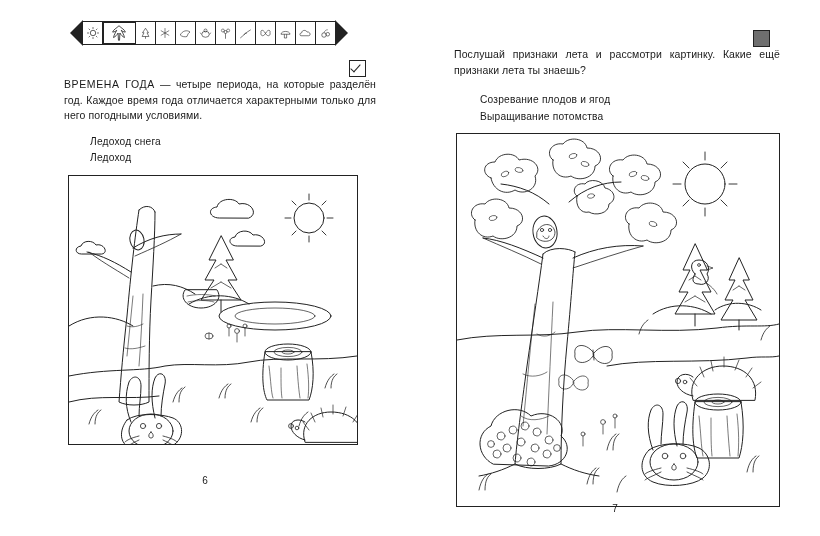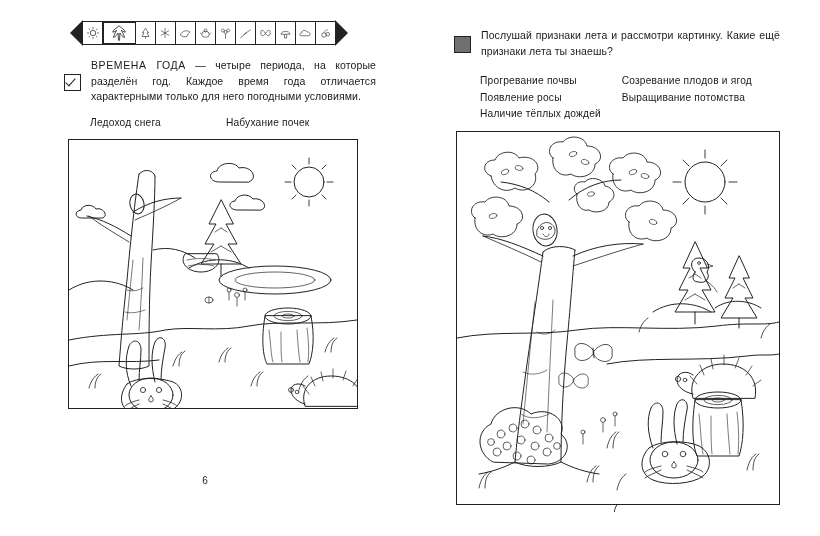--- a/index.html
+++ b/index.html
@@ -73,22 +73,23 @@
   .strip-cell:last-child { border-right: none; }
   .strip-cell.wide {
     flex: 1.6;
     border: 1px solid #222;
   }
   .strip-cell svg { display: block; }
 
   
   .task {
     display: flex;
-    align-items: center;
+    align-items: flex-end;
     margin-bottom: 10px;
+    flex-direction: column;
   }
   .marker {
     width: 15px;
     height: 15px;
     border: 1px solid #222;
     background: #6f6f6f;
     flex: 0 0 auto;
     margin-top: 2px;
     margin-right: 10px;
   }
@@ -258,23 +259,23 @@
 
     <div class="task">
       <div class="marker check"></div>
       <div class="task-text"><span class="caps">ВРЕМЕНА ГОДА</span><span> — четыре периода, на которые разделён год. Каждое время года отличается характерными только для него погодными условиями.</span></div>
     </div>
 
 
     <div class="two-col">
       <div class="col-a">
         <div>Ледоход снега</div>
+        <div>Ледоход</div>
       </div>
       <div class="col-b">
-        <div>Набухание почек</div>
       </div>
     </div>
 
     <div class="illus illus-left">
       <svg viewBox="0 0 288 268" xmlns="http://www.w3.org/2000/svg">
         <g fill="none" stroke="#222" stroke-width="1" stroke-linecap="round" stroke-linejoin="round">
 
           <circle cx="240" cy="42" r="15"></circle>
           <g stroke-width="0.9">
             <line x1="240" y1="18" x2="240" y2="24"></line>
@@ -406,25 +407,20 @@
   </div>
 
   <div class="page page-right">
 
     <div class="task" style="margin-top:14px;">
       <div class="marker"></div>
       <div class="task-text">Послушай признаки лета и рассмотри картинку. Какие ещё признаки лета ты знаешь?</div>
     </div>
 
     <div class="two-col right-page" style="margin-top:14px;">
-      <div class="col-a">
-        <div>Прогревание почвы</div>
-        <div>Появление росы</div>
-        <div>Наличие тёплых дождей</div>
-      </div>
       <div class="col-b">
         <div>Созревание плодов и ягод</div>
         <div>Выращивание потомства</div>
       </div>
     </div>
 
     <div class="illus illus-right">
       <svg viewBox="0 0 322 372" xmlns="http://www.w3.org/2000/svg">
         <g fill="none" stroke="#222" stroke-width="1" stroke-linecap="round" stroke-linejoin="round">
 

